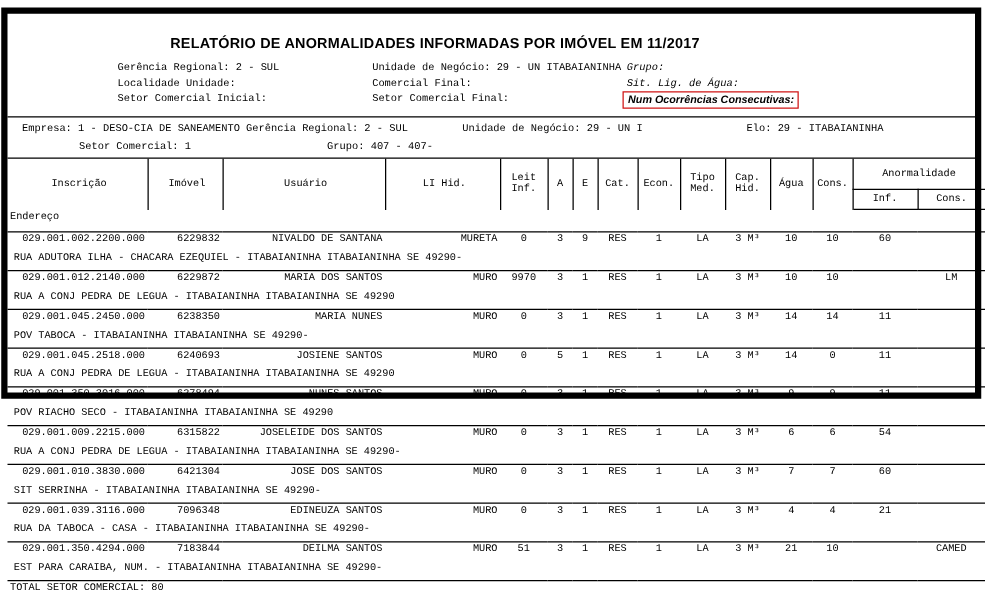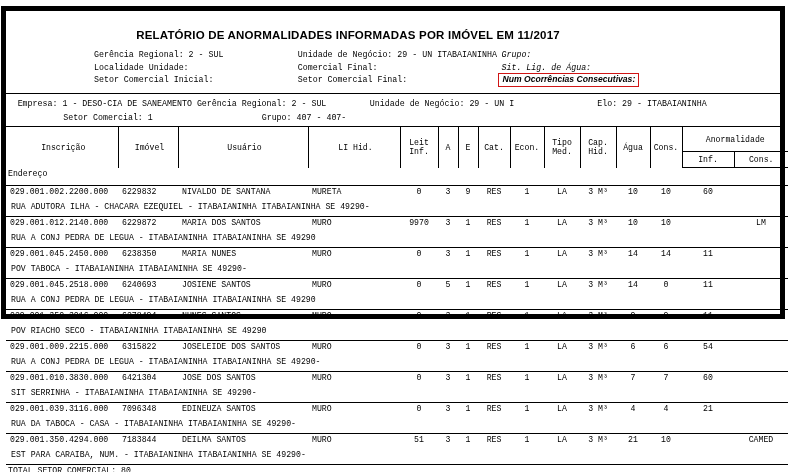--- a/index.html
+++ b/index.html
@@ -143,21 +143,21 @@
     height: 13px;
   }
   .addr-row td {
     height: 13px;
     border-bottom: 1px solid #000;
   }
   .addr-cell {
     padding-left: 5px !important;
     text-align: left;
   }
-  .c-left { text-align: left; padding-left: 4px !important; margin-left: 30px; }
+  .c-left { text-align: right; padding-left: 4px !important; margin-left: 30px; }
   .c-center { text-align: center; }
   .total-row td {
     height: 14px;
     text-align: left;
     padding-left: 232px;
     font-family: "Liberation Mono", monospace;
     font-size: 8.2px;
   }
 </style>
 </head>

